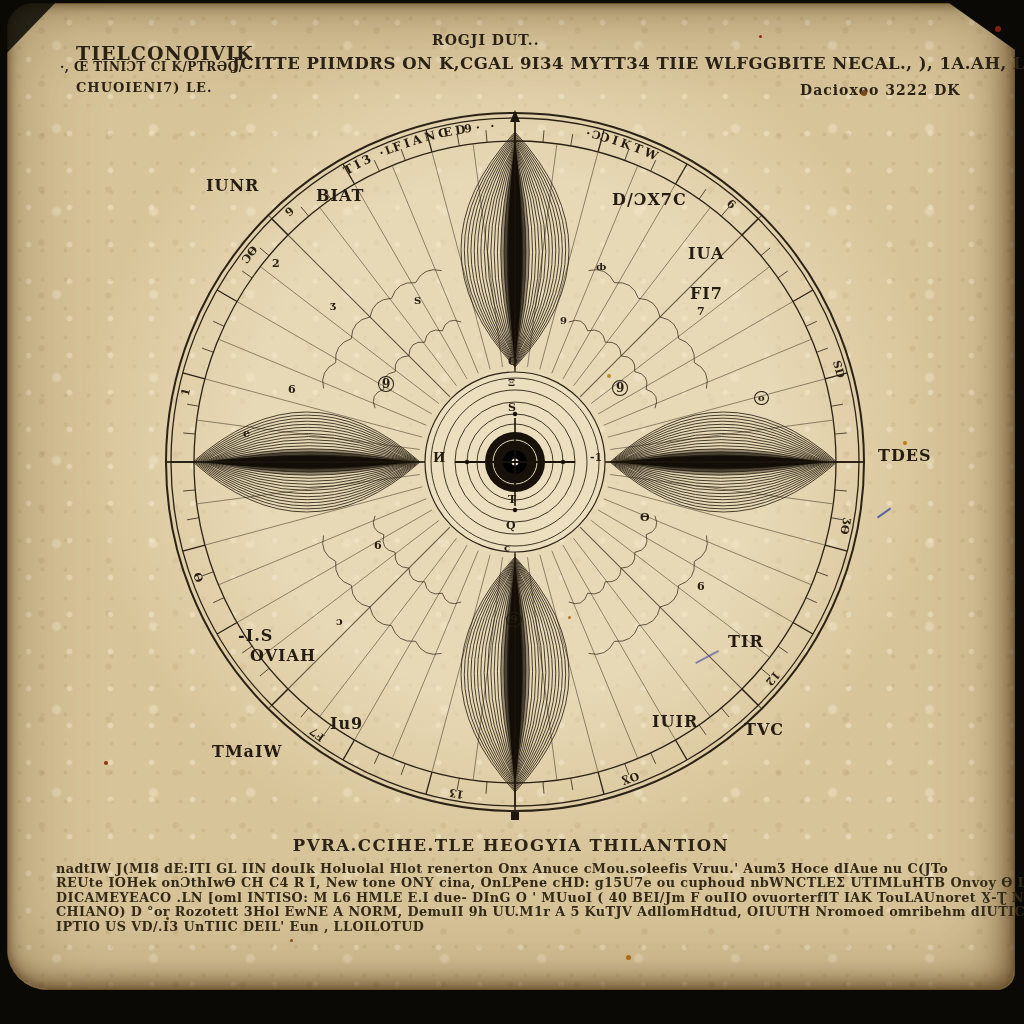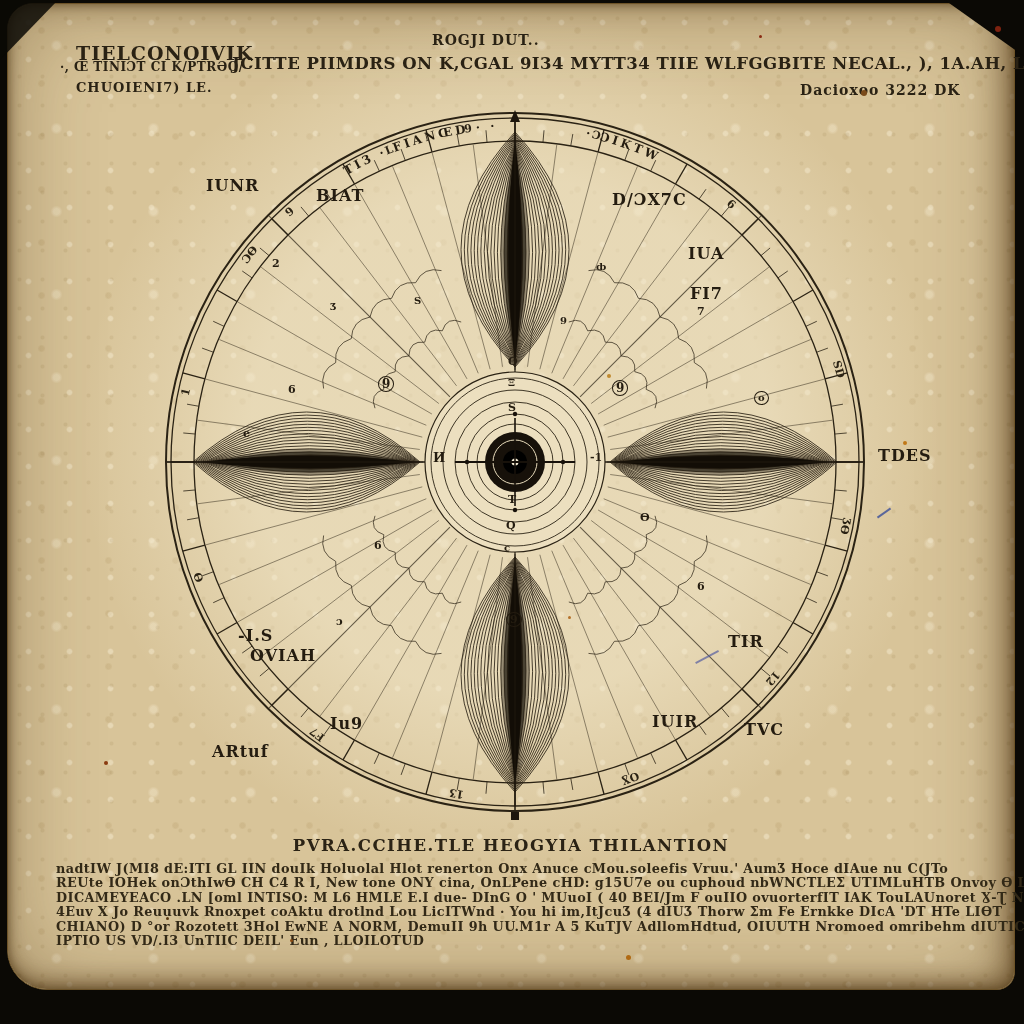--- a/index.html
+++ b/index.html
@@ -309,21 +309,21 @@
 <span class="fig-label" style="left:612px;top:190px;">D/ƆX7C</span>
 <span class="fig-label" style="left:688px;top:244px;">IUA</span>
 <span class="fig-label" style="left:690px;top:284px;">FI7</span>
 <span class="fig-label" style="left:878px;top:446px;">TDES</span>
 <span class="fig-label" style="left:728px;top:632px;">TIR</span>
 <span class="fig-label" style="left:744px;top:720px;">TVC</span>
 <span class="fig-label" style="left:652px;top:712px;">IUIR</span>
 <span class="fig-label" style="left:238px;top:626px;">-I.S</span>
 <span class="fig-label" style="left:250px;top:646px;">OVIAH</span>
 <span class="fig-label" style="left:330px;top:714px;">Iu9</span>
-<span class="fig-label" style="left:212px;top:742px;">ARtuf</span>
+<span class="fig-label" style="left:212px;top:742px;">TMaIW</span>
 
 <div id="glyph-layer">
     <span class="glyph" style="left: 508px; top: 356px; font-size: 11px;">O</span>
     <span class="glyph" style="left: 508px; top: 378px; font-size: 10px;">Ξ</span>
     <span class="glyph" style="left: 508px; top: 402px; font-size: 11px;">S</span>
     <span class="glyph" style="left: 508px; top: 494px; font-size: 11px;">T</span>
     <span class="glyph" style="left: 506px; top: 520px; font-size: 11px;">Q</span>
     <span class="glyph" style="left: 504px; top: 543px; font-size: 10px;">c</span>
     <span class="glyph" style="left: 433px; top: 451px; font-size: 13px;">И</span>
     <span class="glyph" style="left: 590px; top: 452px; font-size: 11px;">-1</span>
@@ -346,21 +346,20 @@
   </div>
 <div id="blue-mark"></div>
 <div id="blue-mark2"></div>
 
 <div id="caption">
   <div id="caption-title">PVRA.CCIHE.TLE HEOGYIA THILANTION</div>
   <div id="caption-paragraph">
       <div class="cap-line">nadtIW J(MI8 dE:ITI GL IIN   douIk Holuolal Hlot renerton Onx Anuce   cMou.soleefis  Vruu.' AumƷ Hoce  dIAue nu C(JTo</div>
       <div class="cap-line">REUte IOHek onƆthIwƟ CH C4 R I, New tone  ONY cina, OnLPene cHD:  g15U7e ou cuphoud nbWNCTLEƩ UTIMLuHTB Onvoy Ɵ LiXm LƆLƟ</div>
       <div class="cap-line">DICAMEYEACO .LN [oml INTISO: M L6 HMLE E.I due- DInG  O ' MUuoI  ( 40 BEI/Jm F ouIIO ovuorterfIT IAK TouLAUnoret Ɣ-Ʈ N HAUfoco</div>
-      <div class="cap-line">4Euv X Jo Reuuuvk Rnoxpet coAktu drotlnd Lou LicITWnd · You hi  im,ItJcuƷ (4 dIUƷ Thorw Ʃm Fe Ernkke DIcA 'DT HTe LIƟT</div>
       <div class="cap-line">CHIANO) D °or Rozotett 3Hol EwNE A NORM, DemuII 9h UU.M1r A  5 KuTJV AdllomHdtud, OIUUTH Nromoed omribehm dIUTIC</div>
       <div class="cap-line">IPTIO US VD/.I3 UnTIIC DEIL' Eun , LLOILOTUD</div>
     </div>
 </div>
 
 <span class="speck" style="left: 995px; top: 26px; width: 6px; height: 6px; background: rgb(126, 34, 16);"></span>
 <span class="speck" style="left: 759px; top: 35px; width: 3px; height: 3px; background: rgb(138, 42, 18);"></span>
 <span class="speck" style="left: 861px; top: 90px; width: 6px; height: 6px; background: rgb(122, 74, 26);"></span>
 <span class="speck" style="left: 903px; top: 441px; width: 4px; height: 4px; background: rgb(192, 120, 24);"></span>
 <span class="speck" style="left: 626px; top: 955px; width: 5px; height: 5px; background: rgb(176, 106, 20);"></span>

